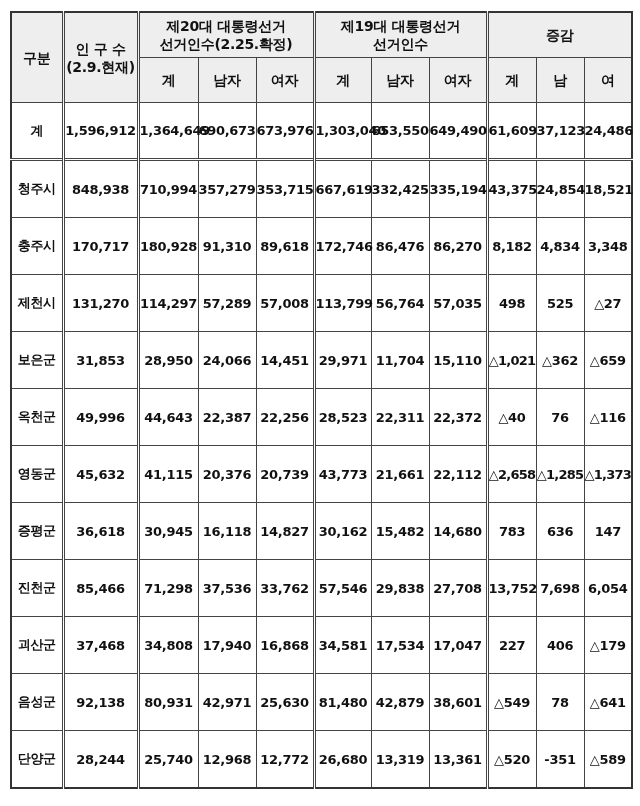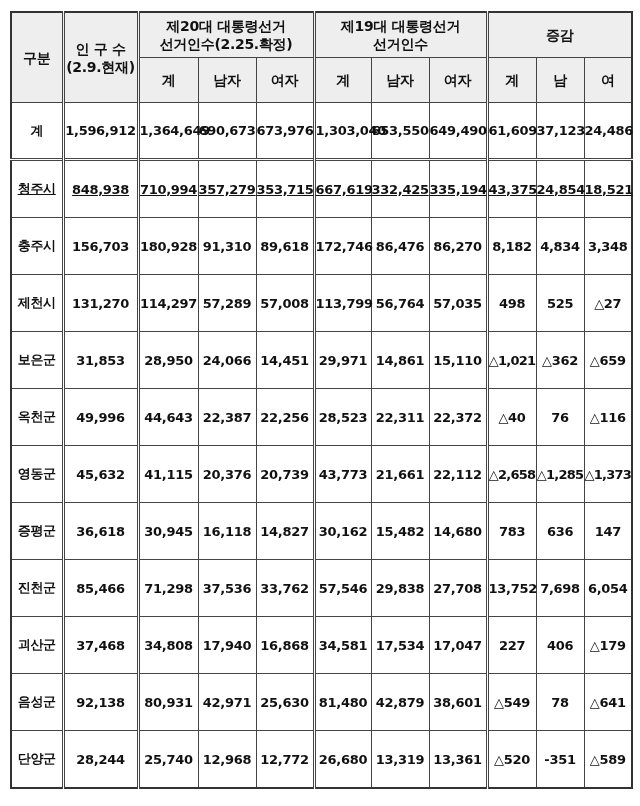--- a/index.html
+++ b/index.html
@@ -41,21 +41,21 @@
     font-size: 14px;
     line-height: 18px;
   }
   thead tr.h1 th { height: 44px; }
   thead tr.h2 th { height: 44px; }
   tbody td { height: 56px; background: #ffffff; }
   tbody tr.total td { height: 55px; }
   
   .dbl-right { border-right: 3px double #444444; margin-top: 28px; }
   .neg { letter-spacing: -0.8px; }
-  .sep-row td { border-top: 3px double #444444; text-decoration: underline; }
+  .sep-row td { border-top: 3px double #444444; }
 </style>
 </head>
 <body>
 
 <div class="table-wrap">
   <table>
     <colgroup>
       <col style="width:52px">
       <col style="width:75px">
       <col style="width:60px">
@@ -122,21 +122,21 @@
     <td>667,619</td>
     <td>332,425</td>
     <td class="dbl-right">335,194</td>
     <td>43,375</td>
     <td>24,854</td>
     <td>18,521</td>
   </tr>
 
   <tr>
     <td class="dbl-right">충주시</td>
-    <td class="dbl-right">156,703</td>
+    <td class="dbl-right">170,717</td>
     <td>180,928</td>
     <td>91,310</td>
     <td class="dbl-right">89,618</td>
     <td>172,746</td>
     <td>86,476</td>
     <td class="dbl-right">86,270</td>
     <td>8,182</td>
     <td>4,834</td>
     <td>3,348</td>
   </tr>
@@ -155,21 +155,21 @@
     <td>△27</td>
   </tr>
 
   <tr>
     <td class="dbl-right">보은군</td>
     <td class="dbl-right">31,853</td>
     <td>28,950</td>
     <td>24,066</td>
     <td class="dbl-right">14,451</td>
     <td>29,971</td>
-    <td>14,861</td>
+    <td>11,704</td>
     <td class="dbl-right">15,110</td>
     <td class="neg">△1,021</td>
     <td>△362</td>
     <td>△659</td>
   </tr>
 
   <tr>
     <td class="dbl-right">옥천군</td>
     <td class="dbl-right">49,996</td>
     <td>44,643</td>

